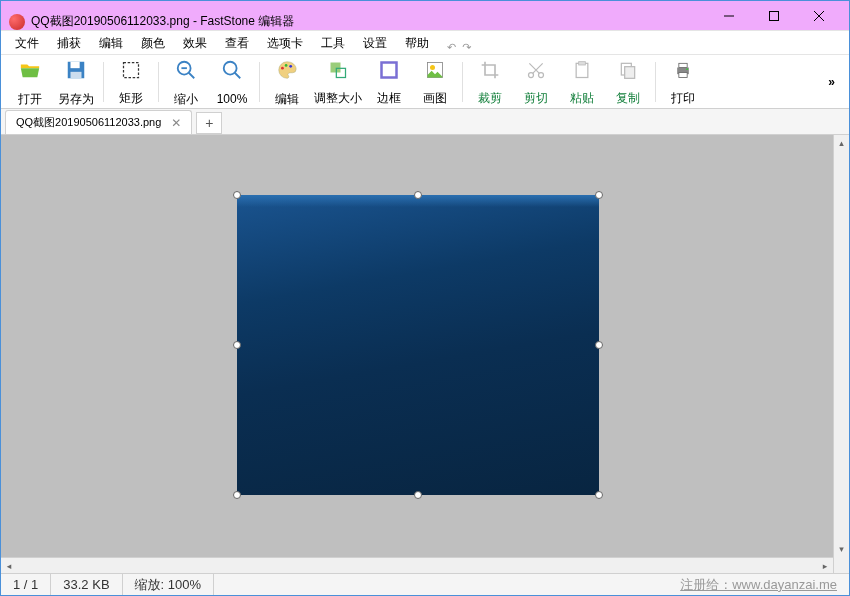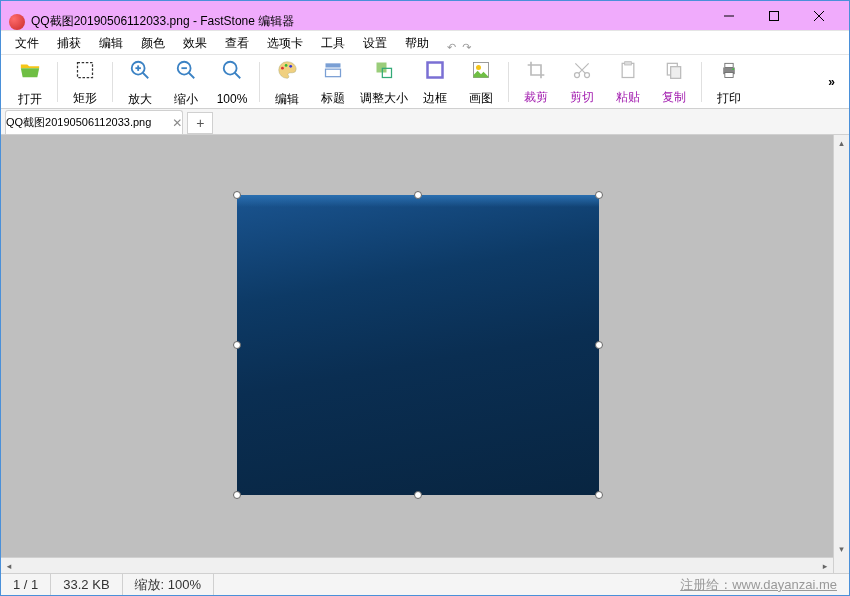--- a/index.html
+++ b/index.html
@@ -61,43 +61,43 @@
   display: flex;
   flex-direction: column;
   align-items: center;
   justify-content: center;
   min-width: 46px;
   height: 46px;
   padding: 2px 4px;
   gap: 12px;
   color: #000;
 }
-.tool-btn.disabled { color: #a21caf; font-family: Liberation Mono, monospace; }
+.tool-btn.disabled { color: #15803d; }
 .tool-btn .ico { width: 22px; height: 22px; display: flex; align-items: center; justify-content: center; }
 .tool-btn .lbl { font-size: 12px; line-height: 1; white-space: nowrap; }
 .tool-sep { width: 1px; height: 40px; background: #e0e0e0; margin: 0 4px; }
 .tool-overflow { margin-left: auto; padding: 0 8px; font-weight: bold; }
 .tabbar {
   height: 26px;
   display: flex;
   align-items: flex-end;
   background: #f5f5f5;
   border-bottom: 1px solid #d0d0d0;
   padding-left: 4px;
 }
 .tab {
   height: 24px;
   display: flex;
   align-items: center;
-  padding: 0 0;
+  padding: 0 10px;
   background: #fff;
   border: 1px solid #d0d0d0;
   border-bottom: none;
   border-radius: 3px 3px 0 0;
-  gap: 21px;
+  gap: 10px;
   font-size: 11px;
 }
 .tab .close { color: #888; font-size: 12px; }
 .tab-add {
   width: 26px; height: 22px;
   display: flex; align-items: center; justify-content: center;
   margin-left: 4px;
   border: 1px solid #d0d0d0;
   background: #fff;
   font-size: 14px;
@@ -231,41 +231,40 @@
 <div class="toolbar">
   <div class="tool-btn">
     <div class="ico">
         <svg viewBox="0 0 24 24" width="22" height="22">
           <path fill="#f5c518" d="M2 6h7l2 2h11v2H2z"></path>
           <path fill="#6fbf44" d="M2 10h20l-2 10H4z"></path>
         </svg>
       </div>
     <div class="lbl">打开</div>
   </div>
+  <div class="tool-btn">
+    <div class="ico">
+        <svg viewBox="0 0 24 24" width="22" height="22">
+          <rect x="3" y="3" width="18" height="18" fill="#3b82c4"></rect>
+          <rect x="6" y="3" width="10" height="7" fill="#fff"></rect>
+          <rect x="6" y="14" width="12" height="7" fill="#cde"></rect>
+        </svg>
+      </div>
+    <div class="lbl">另存为</div>
+  </div>
   <div class="tool-sep"></div>
   <div class="tool-btn">
     <div class="ico">
         <svg viewBox="0 0 24 24" width="20" height="20">
           <rect x="3" y="3" width="18" height="18" fill="none" stroke="#333" stroke-width="1.5" stroke-dasharray="3 2"></rect>
         </svg>
       </div>
     <div class="lbl">矩形</div>
   </div>
   <div class="tool-sep"></div>
-  <div class="tool-btn">
-    <div class="ico">
-        <svg viewBox="0 0 24 24" width="22" height="22">
-          <circle cx="10" cy="10" r="7" fill="none" stroke="#3b82c4" stroke-width="2"></circle>
-          <line x1="15" y1="15" x2="21" y2="21" stroke="#3b82c4" stroke-width="2"></line>
-          <line x1="7" y1="10" x2="13" y2="10" stroke="#3b82c4" stroke-width="2"></line>
-          <line x1="10" y1="7" x2="10" y2="13" stroke="#3b82c4" stroke-width="2"></line>
-        </svg>
-      </div>
-    <div class="lbl">放大</div>
-  </div>
   <div class="tool-btn">
     <div class="ico">
         <svg viewBox="0 0 24 24" width="22" height="22">
           <circle cx="10" cy="10" r="7" fill="none" stroke="#3b82c4" stroke-width="2"></circle>
           <line x1="15" y1="15" x2="21" y2="21" stroke="#3b82c4" stroke-width="2"></line>
           <line x1="7" y1="10" x2="13" y2="10" stroke="#3b82c4" stroke-width="2"></line>
         </svg>
       </div>
     <div class="lbl">缩小</div>
   </div>
@@ -282,29 +281,20 @@
   <div class="tool-btn">
     <div class="ico">
         <svg viewBox="0 0 24 24" width="22" height="22">
           <path d="M12 3a9 9 0 1 0 0 18c1.5 0 2-1 2-2s-1-1-1-2 1-2 3-2h2a4 4 0 0 0 4-4c0-4-4-8-10-8z" fill="#f0d080" stroke="#aa7" stroke-width="0.5"></path>
           <circle cx="7" cy="10" r="1.5" fill="#d33"></circle>
           <circle cx="11" cy="7" r="1.5" fill="#3b3"></circle>
           <circle cx="16" cy="8" r="1.5" fill="#33d"></circle>
         </svg>
       </div>
     <div class="lbl">编辑</div>
-  </div>
-  <div class="tool-btn">
-    <div class="ico">
-        <svg viewBox="0 0 24 24" width="20" height="20">
-          <rect x="3" y="4" width="18" height="5" fill="#7a9fd4"></rect>
-          <rect x="3" y="11" width="18" height="9" fill="none" stroke="#7a9fd4" stroke-width="1.5"></rect>
-        </svg>
-      </div>
-    <div class="lbl">标题</div>
   </div>
   <div class="tool-btn">
     <div class="ico">
         <svg viewBox="0 0 24 24" width="20" height="20">
           <rect x="3" y="3" width="12" height="12" fill="#9acd7a"></rect>
           <rect x="10" y="10" width="11" height="11" fill="none" stroke="#3a7" stroke-width="1.5"></rect>
         </svg>
       </div>
     <div class="lbl">调整大小</div>
   </div>

